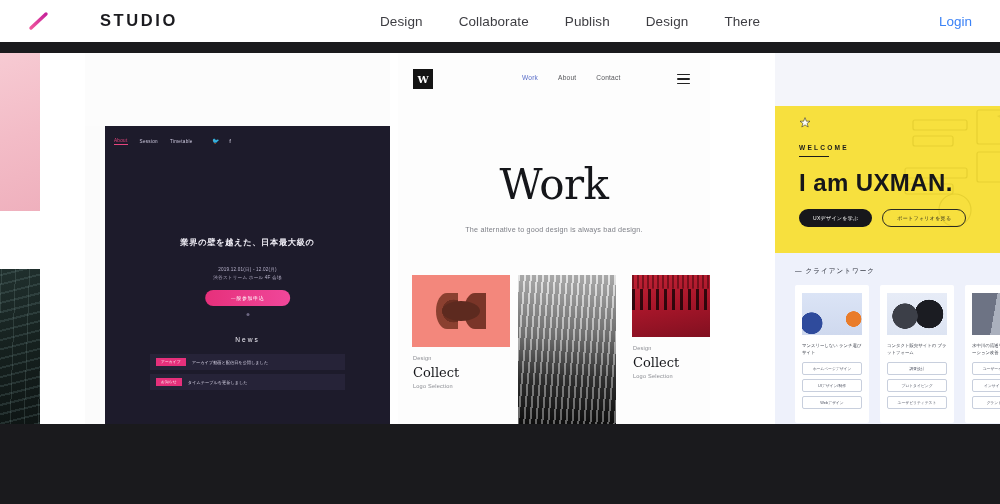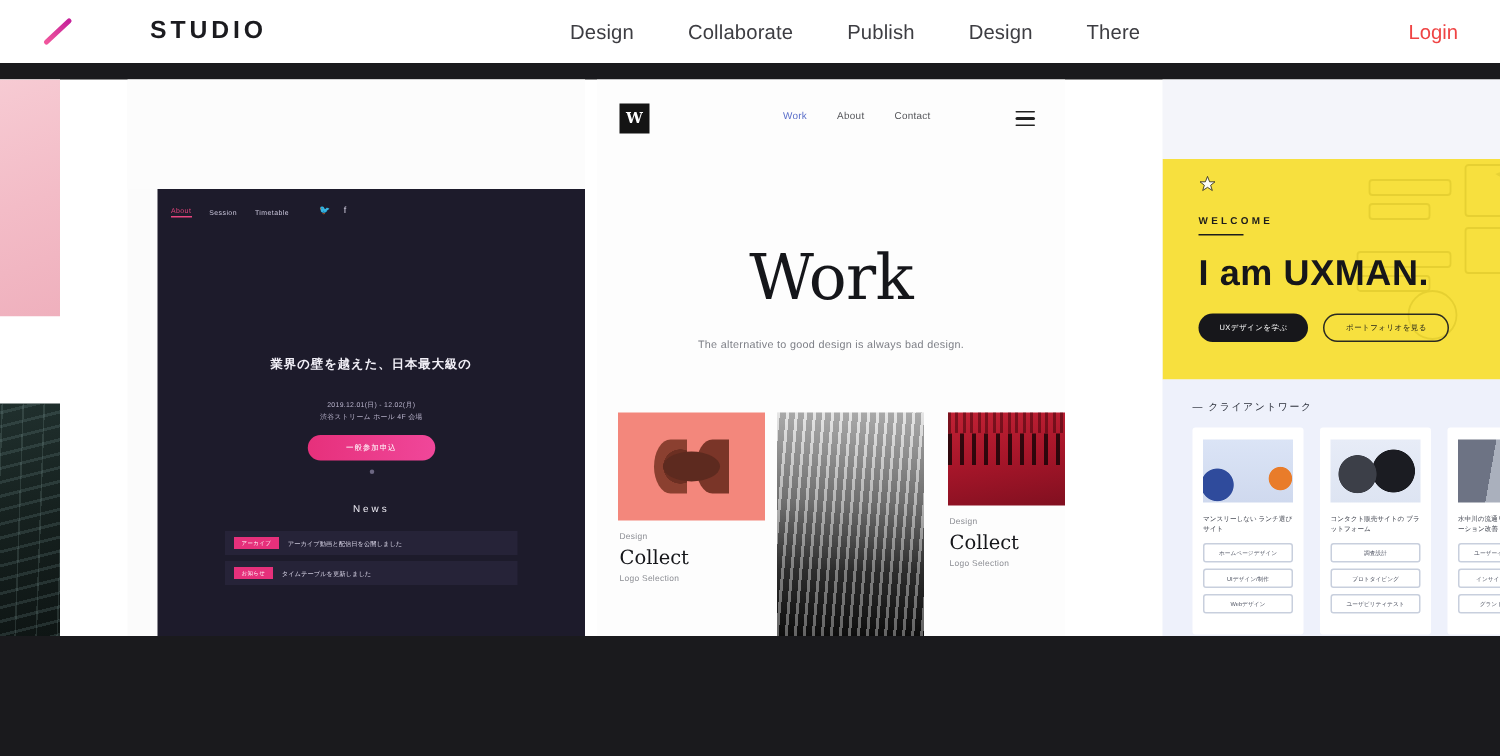--- a/index.html
+++ b/index.html
@@ -32,21 +32,21 @@
     display: flex; align-items: center; gap: 36px;
   }
   .nav-link {
     font-size: 13.5px; color: #3d3d42; letter-spacing: 0.1px;
     cursor: pointer; white-space: nowrap;
   }
   .nav-right {
     position: absolute; right: 28px; top: 0; height: 42px;
     display: flex; align-items: center;
   }
-  .nav-login { font-size: 13.5px; color: #ef4444; cursor: pointer; }
+  .nav-login { font-size: 13.5px; color: #3b82f6; cursor: pointer; }
 
   
   .canvas {
     position: absolute; top: 42px; left: 0;
     width: 1000px; height: 462px;
     background: #1a1a1d;
     overflow: hidden;
   }
   .gallery-strip {
     position: absolute; top: 11px; left: 0;

